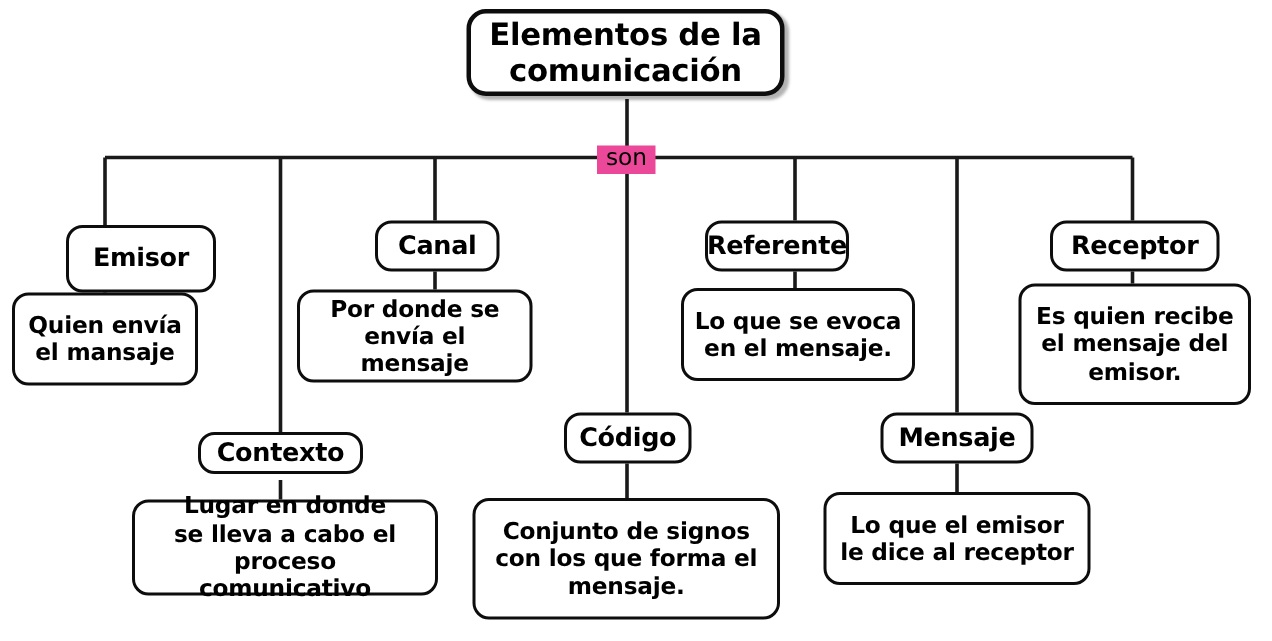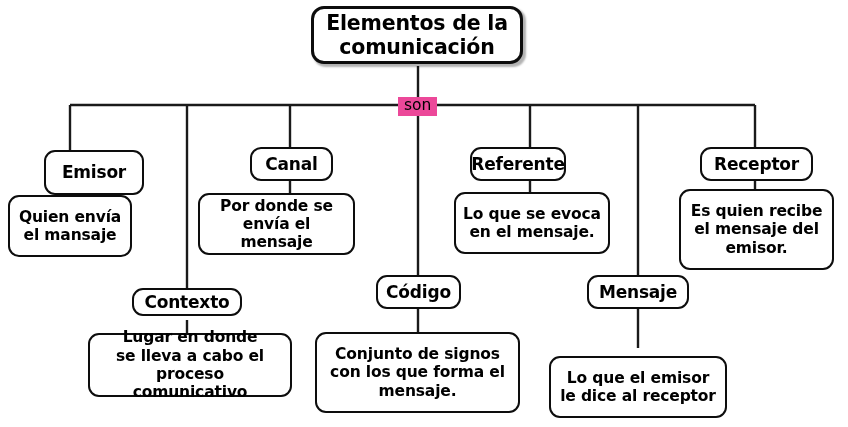--- a/index.html
+++ b/index.html
@@ -172,18 +172,18 @@
   </div>
   <div class="node node-desc" style="left:315px; top:332px; width:205px; height:81px;">
     <span class="node-inner">Conjunto de signos
 con los que forma el
 mensaje.</span>
   </div>
 
   <div class="node node-key" style="left:587px; top:275px; width:102px; height:34px;">
     <span class="node-inner">Mensaje</span>
   </div>
-  <div class="node node-desc" style="left:549px; top:356px; width:178px; height:62px;">
+  <div class="node node-desc" style="left:549px; top:328px; width:178px; height:62px;">
     <span class="node-inner">Lo que el emisor
 le dice al receptor</span>
   </div>
 
 </div>
 
 </body></html>

